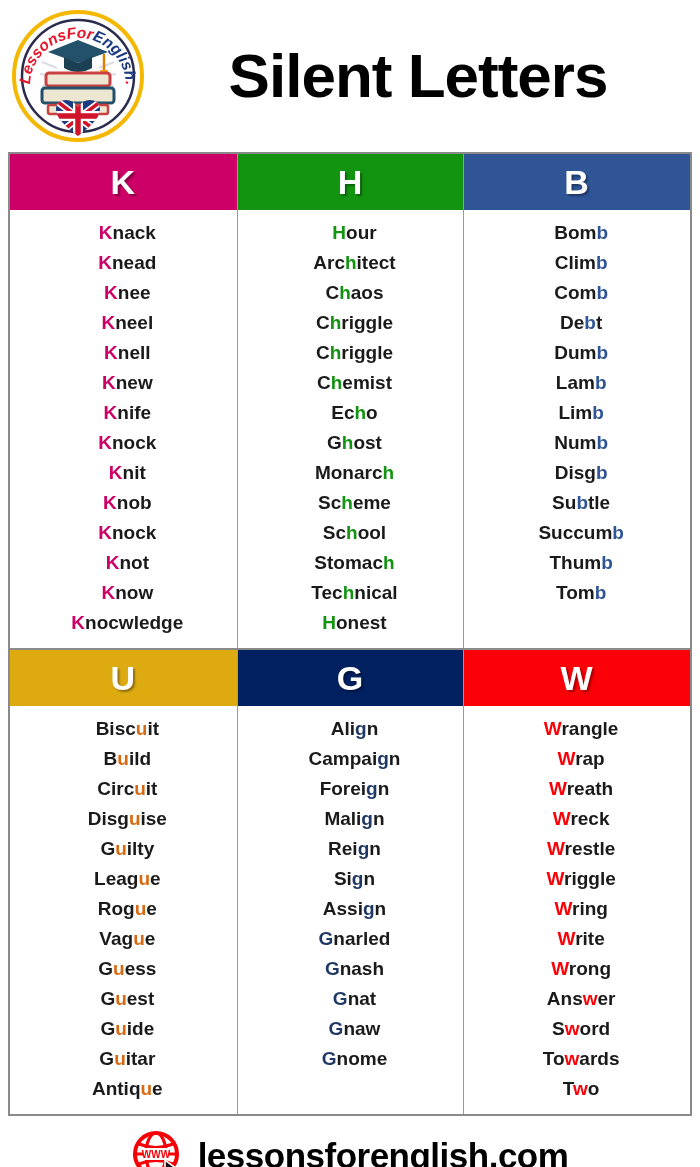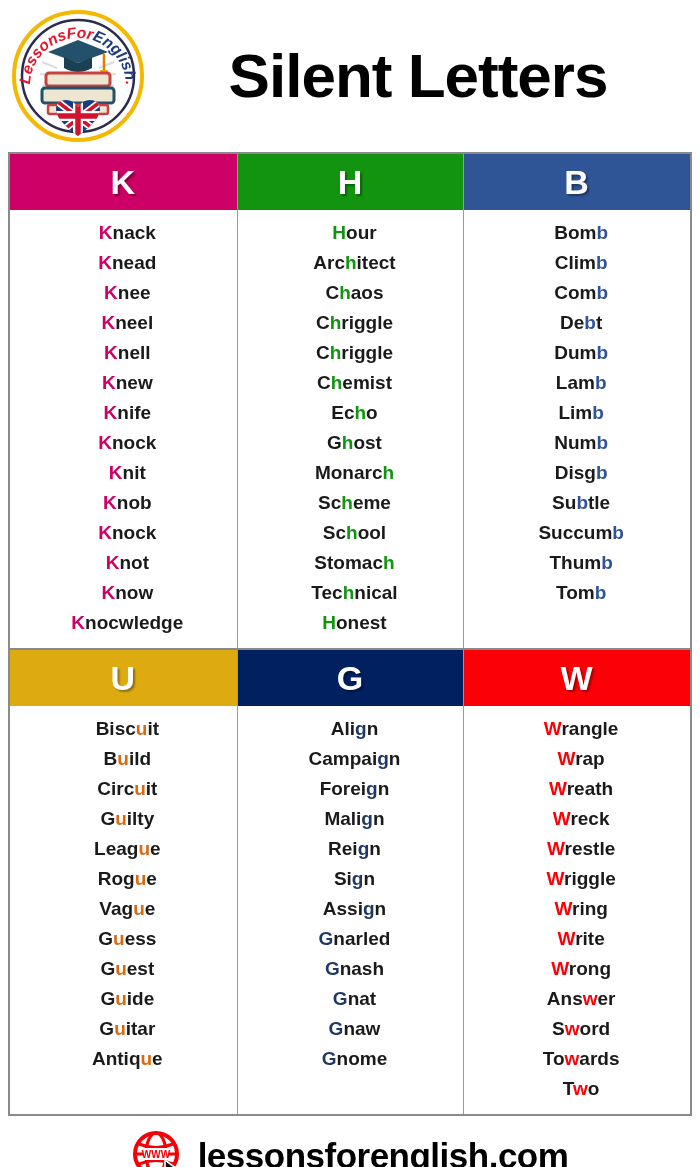--- a/index.html
+++ b/index.html
@@ -235,20 +235,21 @@
     </div>
 
     <div class="band">
 
       <div class="col">
         <div class="col-head" style="background: rgb(221, 170, 16);">U</div>
         <ul class="word-list">
             <li class="word"><span>Bisc</span><span class="sil" style="color: rgb(217, 106, 18);">u</span><span>it</span></li>
             <li class="word"><span>B</span><span class="sil" style="color: rgb(217, 106, 18);">u</span><span>ild</span></li>
             <li class="word"><span>Circ</span><span class="sil" style="color: rgb(217, 106, 18);">u</span><span>it</span></li>
+            <li class="word"><span>Disg</span><span class="sil" style="color: rgb(217, 106, 18);">u</span><span>ise</span></li>
             <li class="word"><span>G</span><span class="sil" style="color: rgb(217, 106, 18);">u</span><span>ilty</span></li>
             <li class="word"><span>Leag</span><span class="sil" style="color: rgb(217, 106, 18);">u</span><span>e</span></li>
             <li class="word"><span>Rog</span><span class="sil" style="color: rgb(217, 106, 18);">u</span><span>e</span></li>
             <li class="word"><span>Vag</span><span class="sil" style="color: rgb(217, 106, 18);">u</span><span>e</span></li>
             <li class="word"><span>G</span><span class="sil" style="color: rgb(217, 106, 18);">u</span><span>ess</span></li>
             <li class="word"><span>G</span><span class="sil" style="color: rgb(217, 106, 18);">u</span><span>est</span></li>
             <li class="word"><span>G</span><span class="sil" style="color: rgb(217, 106, 18);">u</span><span>ide</span></li>
             <li class="word"><span>G</span><span class="sil" style="color: rgb(217, 106, 18);">u</span><span>itar</span></li>
             <li class="word"><span>Antiq</span><span class="sil" style="color: rgb(217, 106, 18);">u</span><span>e</span></li>
           </ul>

